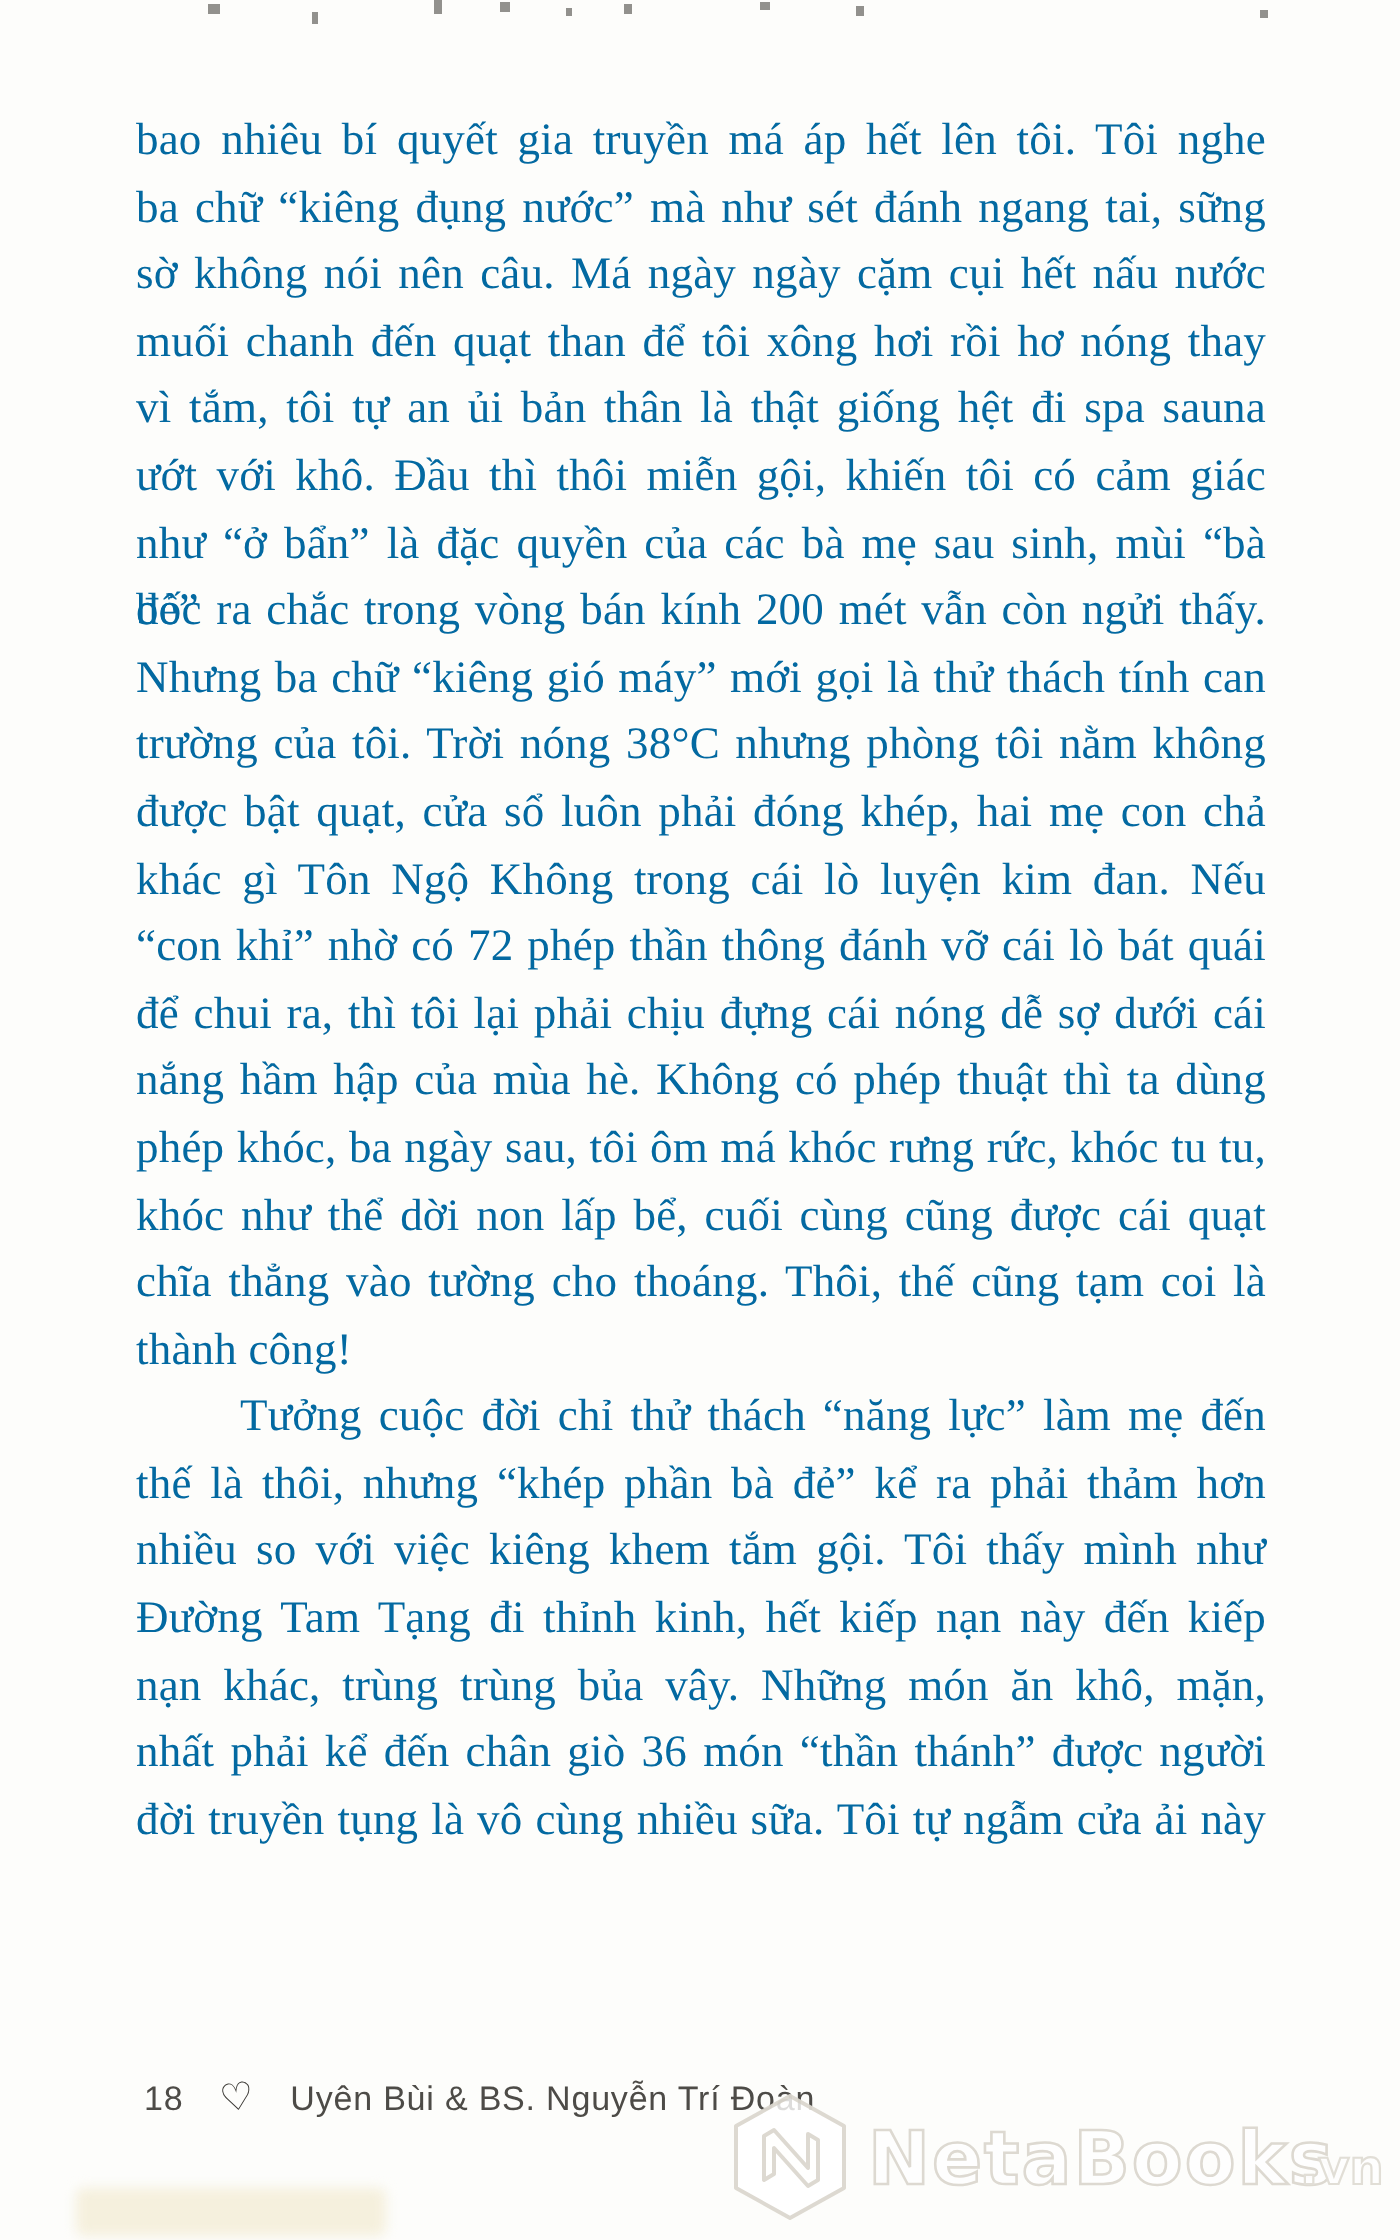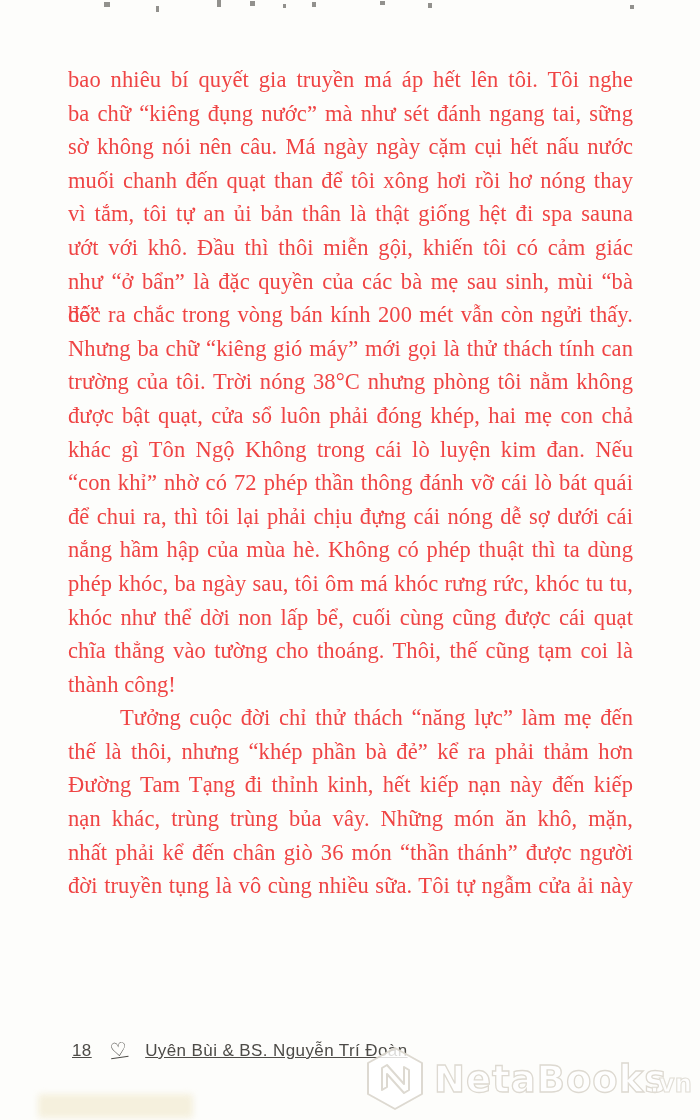--- a/index.html
+++ b/index.html
@@ -7,47 +7,46 @@
     width: 700px; height: 1120px;
     background: #fdfdfb;
     position: relative;
     overflow: hidden;
     font-family: "Liberation Serif", "DejaVu Serif", serif;
   }
 
   
   .text-block {
     position: absolute;
-    left: 68px; top: 63px;
+    left: 68px; top: 53px;
     width: 565px;
-    color: #ef4444;
+    color: #0369a1;
     font-size: 22.5px;
     line-height: 33.6px;
     letter-spacing: 0.1px;
   }
   .line {
     text-align: justify;
     text-align-last: justify;
     white-space: normal;
     height: 33.6px;
     overflow: visible;
   }
   .line.short { text-align-last: left; }
   .line.indent { text-indent: 52px; }
 
   
   .footer {
     position: absolute;
     left: 72px; top: 1038px;
-    display: flex; align-items: flex-end;
+    display: flex; align-items: center;
     font-family: "Liberation Sans", "DejaVu Sans", sans-serif;
     color: #4d4b47;
     font-size: 17px;
     letter-spacing: 0.4px;
-    text-decoration: underline;
   }
   .footer .page-num { margin-right: 18px; }
   .footer .heart {
     margin-right: 18px;
     font-size: 19px;
     color: #3c3a36;
     transform: rotate(-8deg);
     display: inline-block;
   }
 
@@ -107,20 +106,21 @@
       <div class="line">để chui ra, thì tôi lại phải chịu đựng cái nóng dễ sợ dưới cái</div>
       <div class="line">nắng hầm hập của mùa hè. Không có phép thuật thì ta dùng</div>
       <div class="line">phép khóc, ba ngày sau, tôi ôm má khóc rưng rức, khóc tu tu,</div>
       <div class="line">khóc như thể dời non lấp bể, cuối cùng cũng được cái quạt</div>
       <div class="line">chĩa thẳng vào tường cho thoáng. Thôi, thế cũng tạm coi là</div>
       <div class="line short">thành công!</div>
     </div>
   <div class="para">
       <div class="line indent">Tưởng cuộc đời chỉ thử thách “năng lực” làm mẹ đến</div>
       <div class="line">thế là thôi, nhưng “khép phần bà đẻ” kể ra phải thảm hơn</div>
+      <div class="line">nhiều so với việc kiêng khem tắm gội. Tôi thấy mình như</div>
       <div class="line">Đường Tam Tạng đi thỉnh kinh, hết kiếp nạn này đến kiếp</div>
       <div class="line">nạn khác, trùng trùng bủa vây. Những món ăn khô, mặn,</div>
       <div class="line">nhất phải kể đến chân giò 36 món “thần thánh” được người</div>
       <div class="line">đời truyền tụng là vô cùng nhiều sữa. Tôi tự ngẫm cửa ải này</div>
     </div>
 </div>
 
 <div class="footer">
   <span class="page-num">18</span>
   <span class="heart">♡</span>

